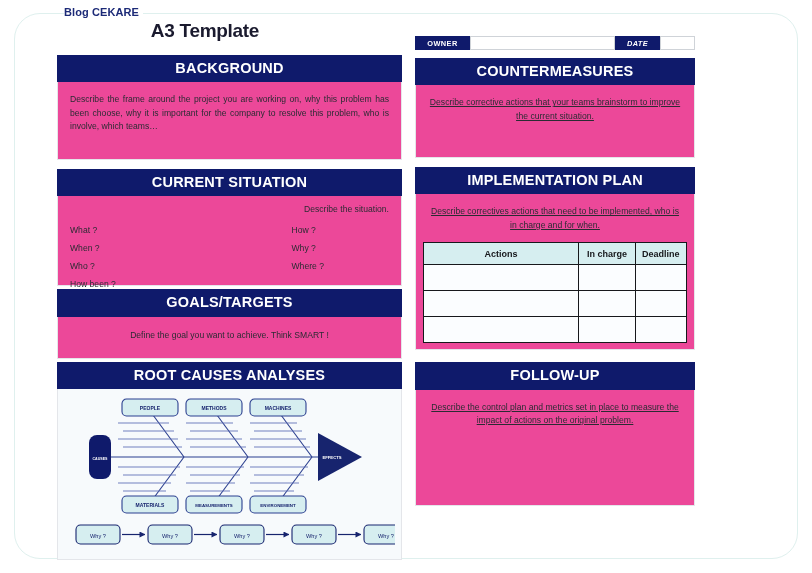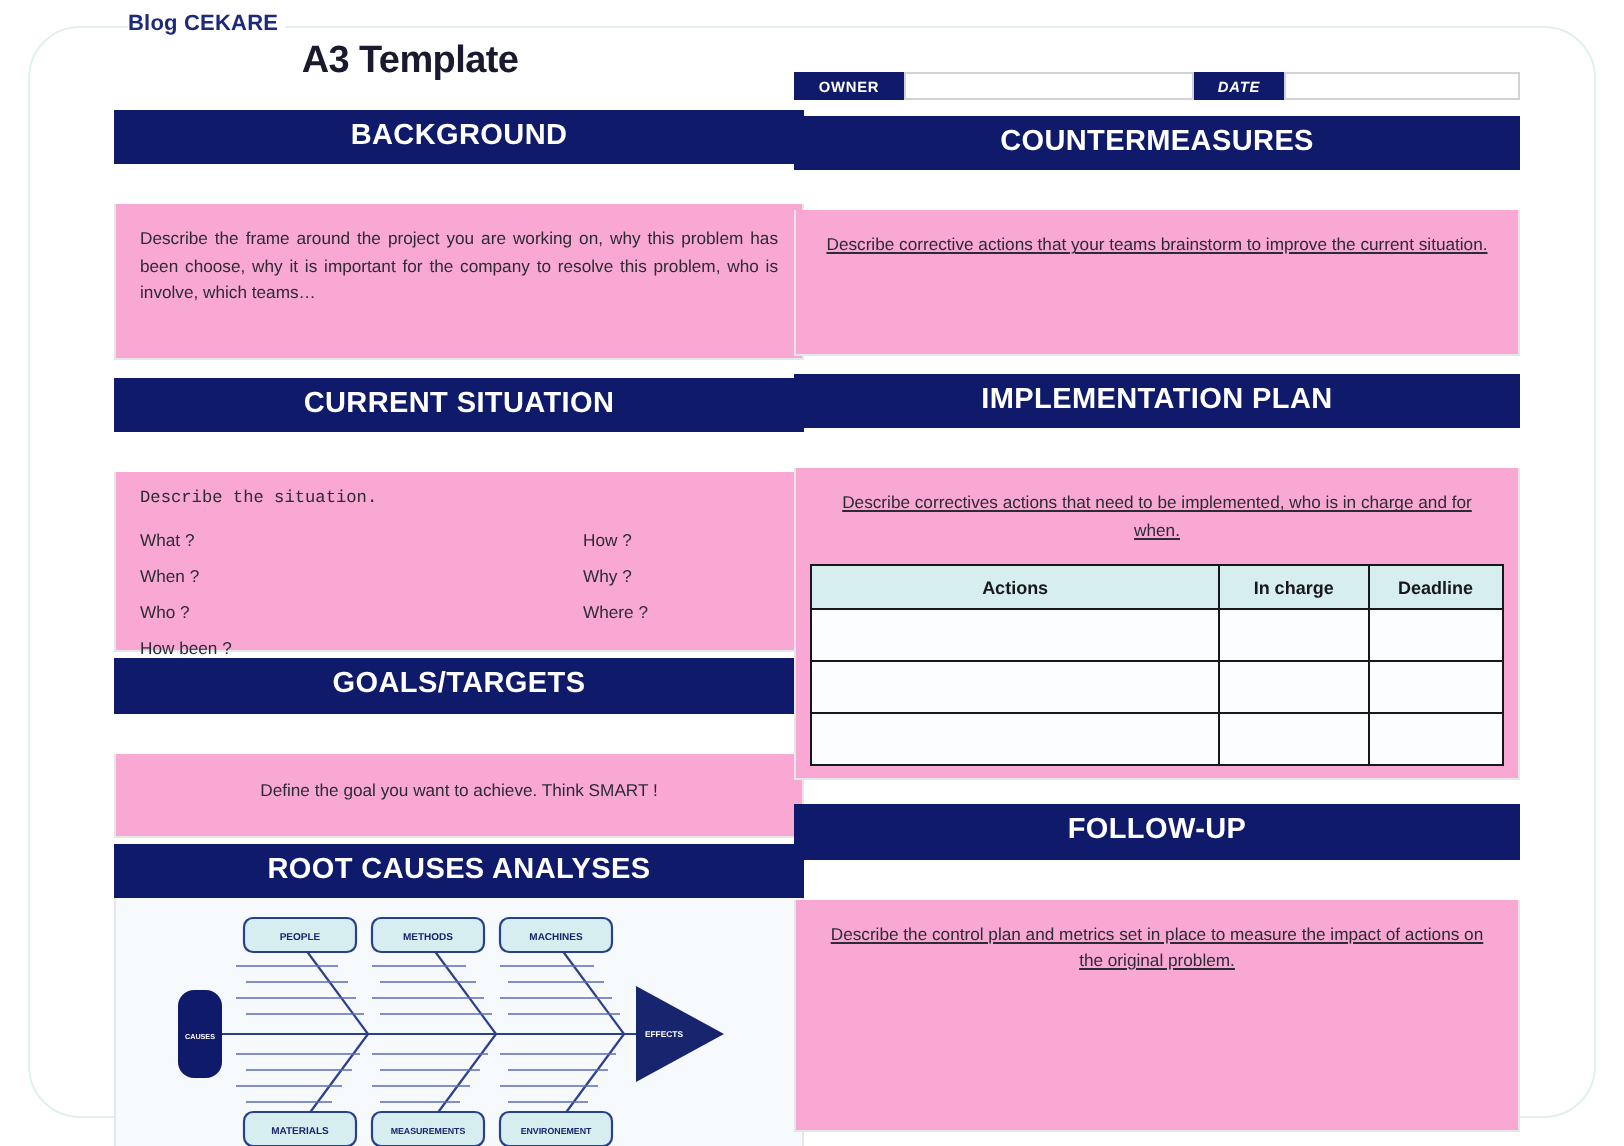--- a/index.html
+++ b/index.html
@@ -75,56 +75,54 @@
     right: -6px;
     bottom: 1px;
     height: 11px;
     background: #d6eef0;
     z-index: -1;
   }
 
   
   .col { position: absolute; }
   #col-left  { left: 57px;  top: 55px;  width: 345px; }
-  #col-right { left: 397px; top: 36px;  width: 363px; }
+  #col-right { left: 415px; top: 36px;  width: 280px; }
 
   
   .band {
     background: #0f1a6b;
     color: #ffffff;
     text-align: center;
     font-weight: bold;
     font-size: 14.5px;
     letter-spacing: .2px;
     padding: 5px 0 6px;
     line-height: 1.12;
   }
   .panel {
-    background: #f9a8d4;
+    background: #ec4899;
     border: 1px solid #e4e6ea;
     border-top: none;
-    margin-top: 20px;
   }
   .panel-text {
     font-size: 8.6px;
     color: #2b2b33;
     line-height: 1.55;
     padding: 11px 12px 10px;
   }
   .justify { text-align: justify; }
   .center  { text-align: center; text-decoration: underline; }
 
   
   .cs-body { padding: 8px 12px 8px; }
   .cs-lead {
     font-size: 8.6px;
     color: #2b2b33;
-    text-align: left;
+    text-align: right;
     margin-bottom: 11px;
-    font-family: Liberation Mono, monospace;
   }
   .cs-grid {
     display: flex;
   }
   .cs-grid > div { width: 50%; }
   .cs-grid p {
     margin: 0 0 8px 0;
     font-size: 8.6px;
     color: #2b2b33;
   }

